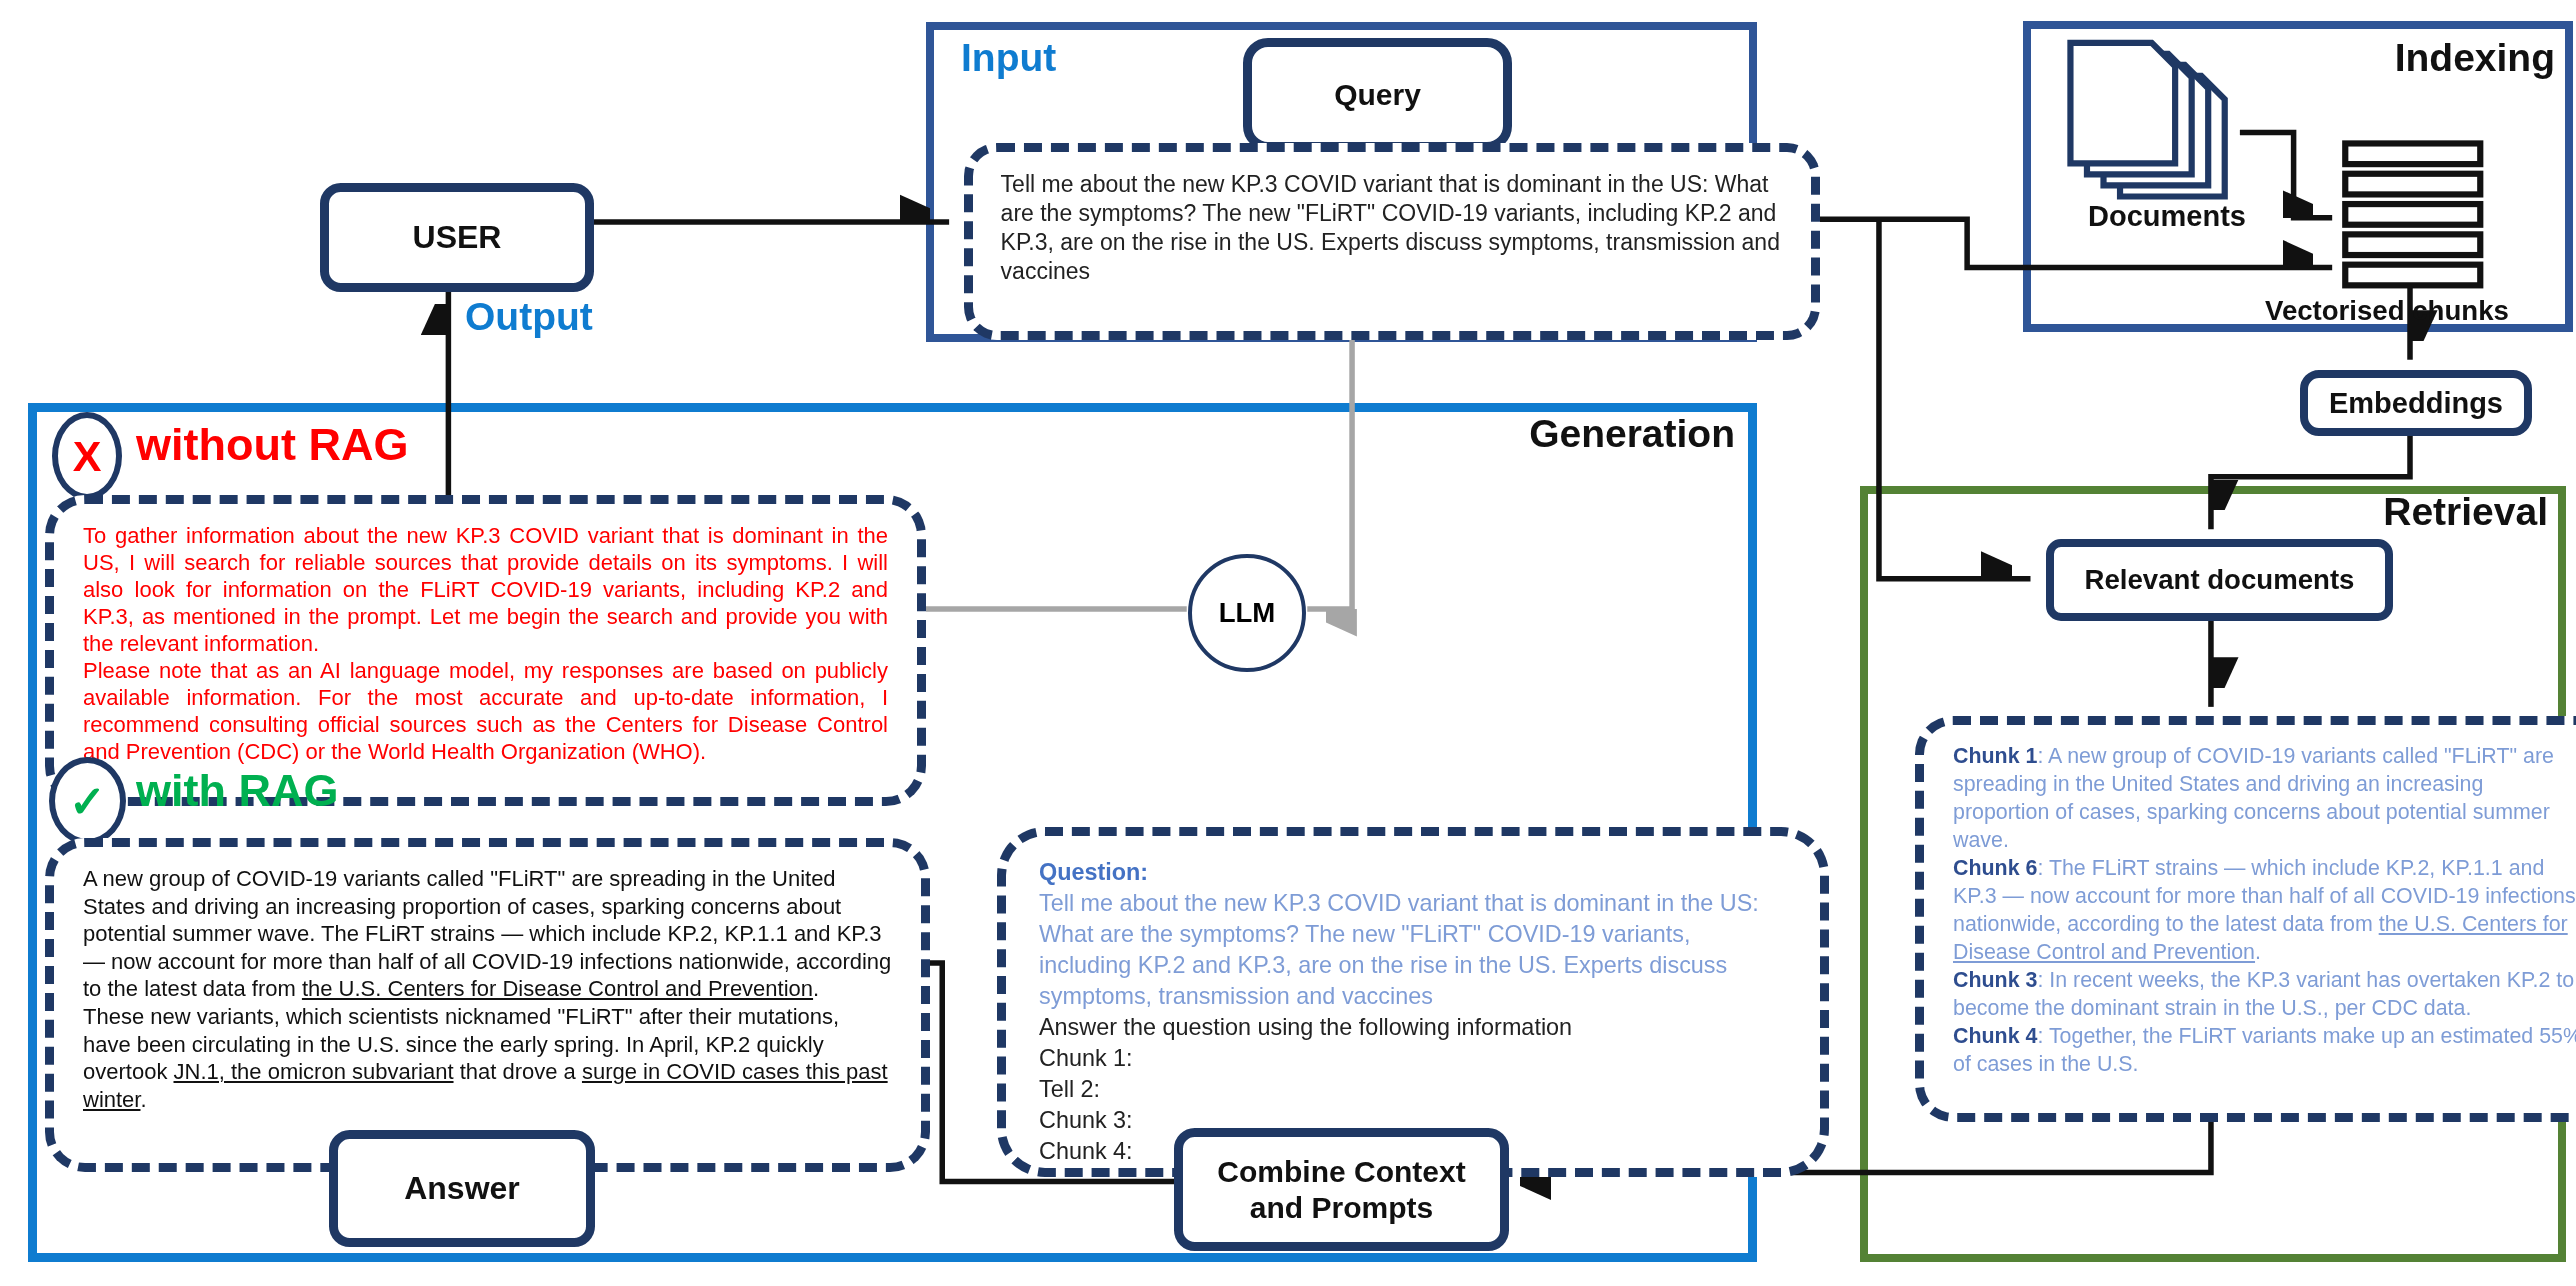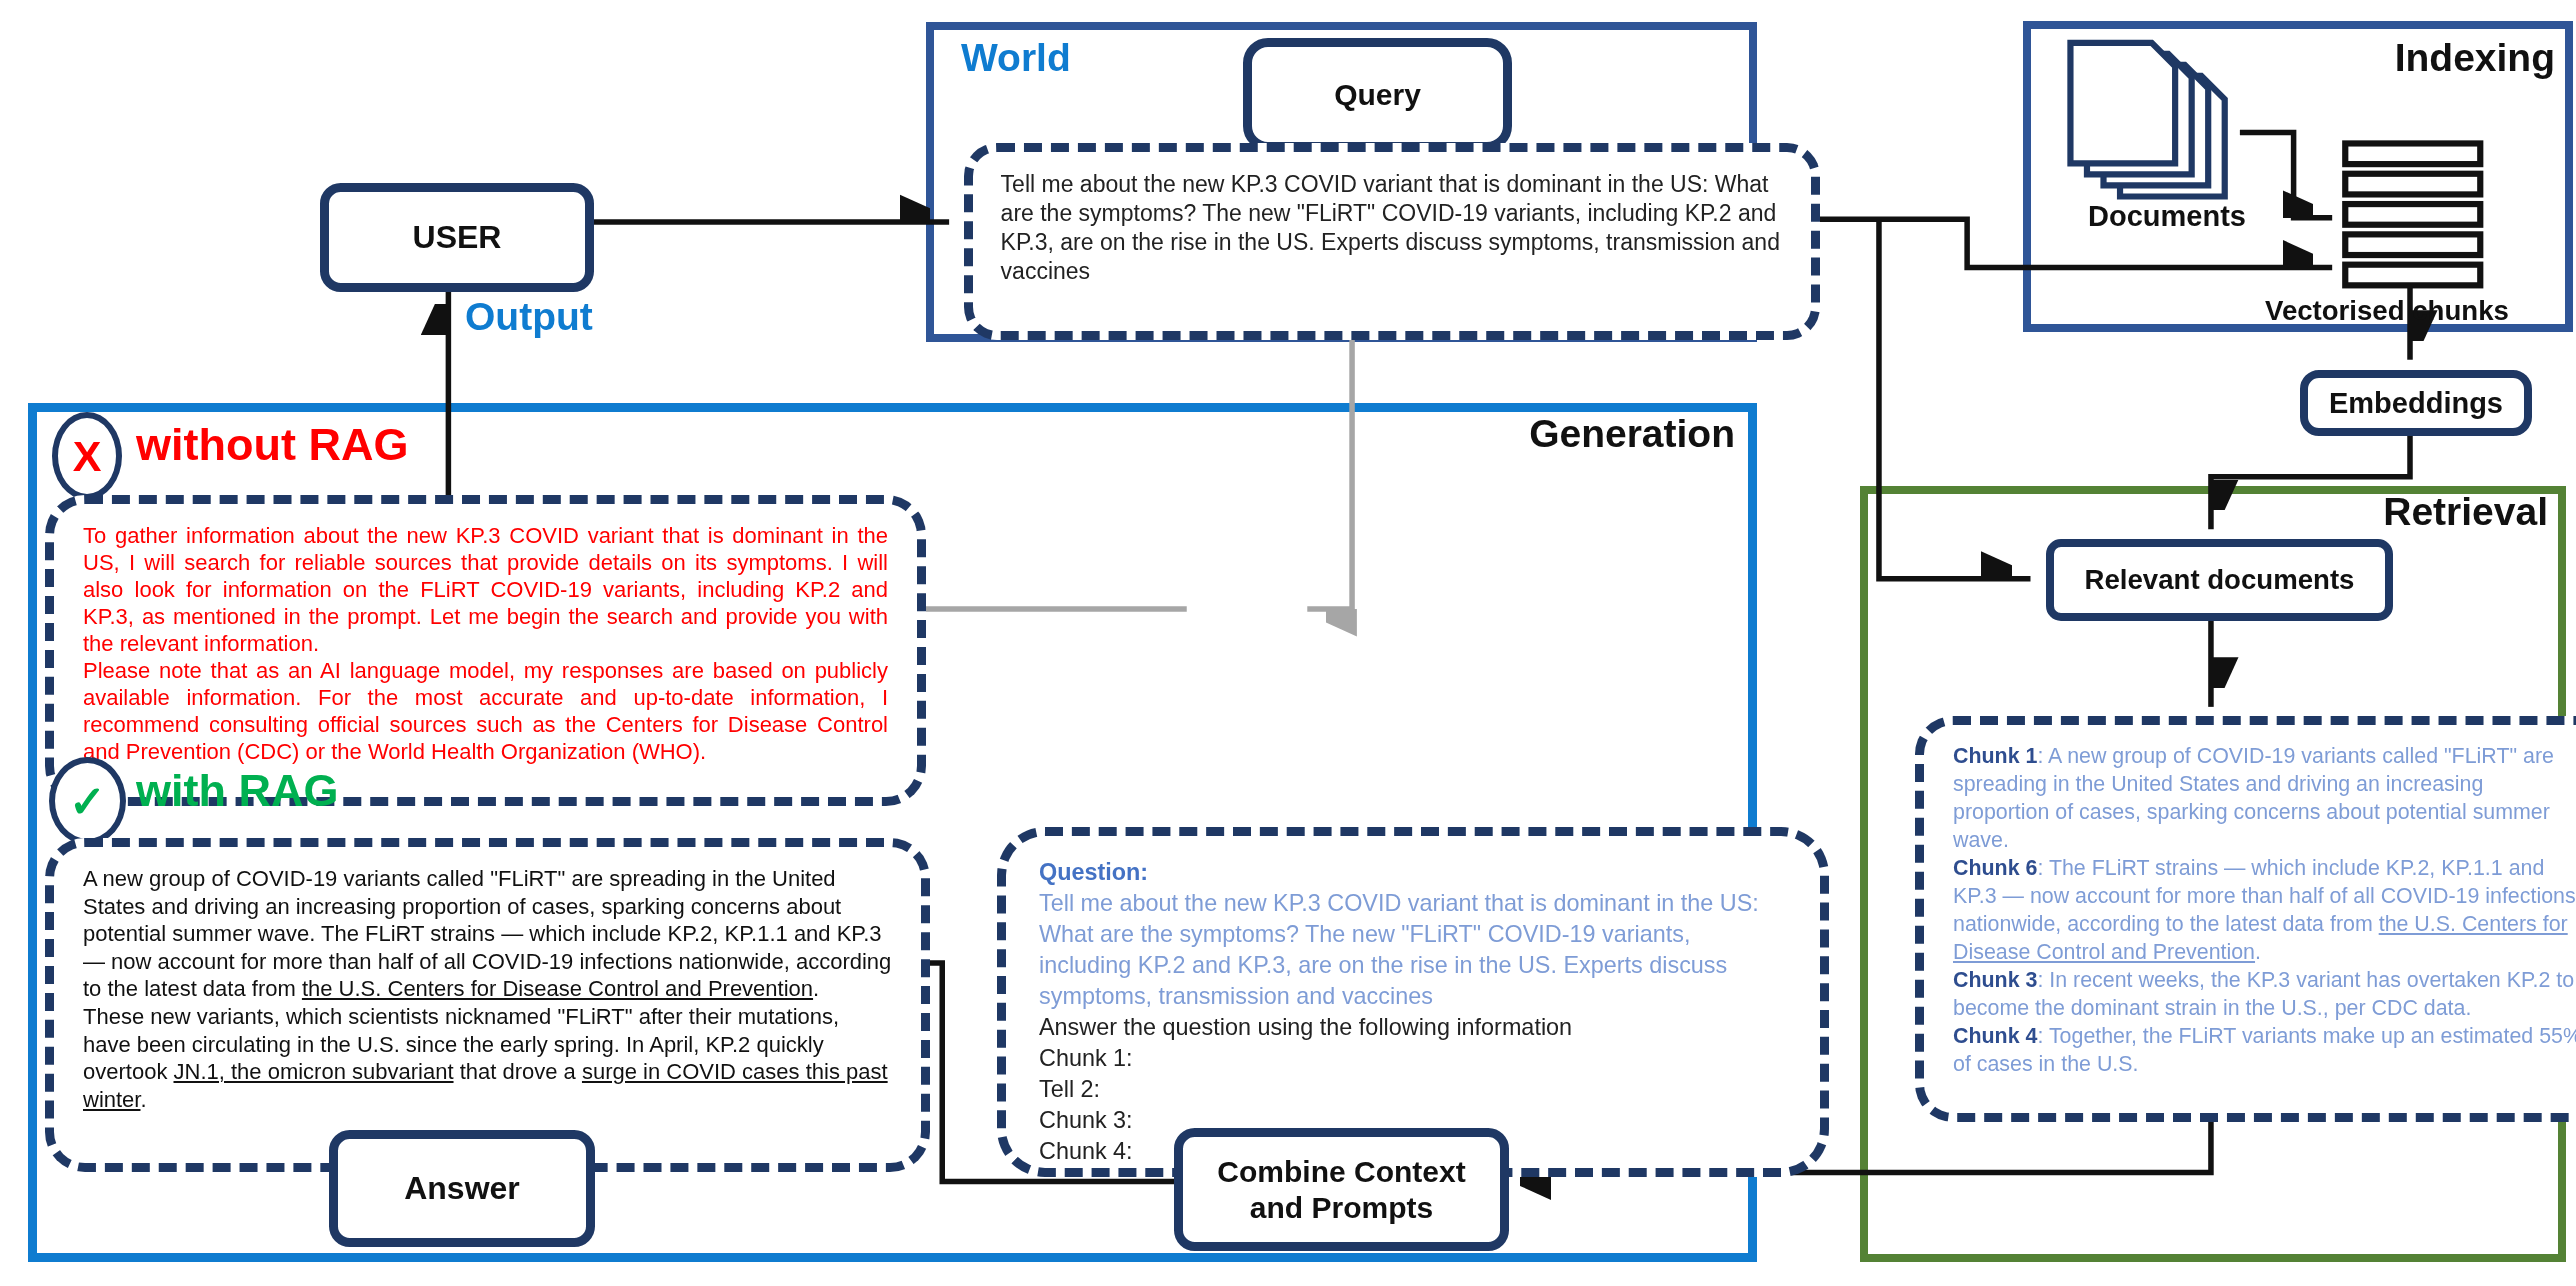--- a/index.html
+++ b/index.html
@@ -84,21 +84,21 @@
       <rect x="3405" y="384" width="196" height="30"></rect>
     </g>
   </svg>
 
   <div class="node content" style="left:320px;top:183px;width:256px;height:91px;font-size:32px;">
     <span>USER</span>
   </div>
 
   <div class="title blue-label" style="left:465px;top:295px;">Output</div>
 
-  <div class="title blue-label" style="left:961px;top:36px;">World</div>
+  <div class="title blue-label" style="left:961px;top:36px;">Input</div>
 
   <div class="node content" style="left:1243px;top:38px;width:251px;height:95px;font-size:30px;border-radius:25px;">
     <span>Query</span>
   </div>
 
   <div class="dashed content" style="left:964px;top:143px;width:783px;height:143px;border-radius:33px;padding:18px 27.6px;
               font-size:23px;line-height:29px;color:#222;">
     <span>Tell me about the new KP.3 COVID variant that is dominant in the US: What are the symptoms? The new "FLiRT" COVID-19 variants, including KP.2 and KP.3, are on the rise in the US. Experts discuss symptoms, transmission and vaccines</span>
   </div>
 
@@ -145,20 +145,23 @@
     <span style="color:#00B050;font-size:44px;">✓</span>
   </div>
   <div class="title" style="left:136px;top:765px;font-size:45px;color:#00B050;">with RAG</div>
 
   <div class="dashed content body-text" style="left:45px;top:838px;width:809px;height:280px;border-radius:40px;padding:18px 29px;
               font-size:22px;line-height:27.6px;">
     <span>A new group of COVID-19 variants called "FLiRT" are spreading in the United States and driving an increasing proportion of cases, sparking concerns about potential summer wave. The FLiRT strains — which include KP.2, KP.1.1 and KP.3 — now account for more than half of all COVID-19 infections nationwide, according to the latest data from </span><span class="u">the U.S. Centers for Disease Control and Prevention</span><span>.</span><br>
     <span>These new variants, which scientists nicknamed "FLiRT" after their mutations, have been circulating in the U.S. since the early spring. In April, KP.2 quickly overtook </span><span class="u">JN.1, the omicron subvariant</span><span> that drove a </span><span class="u">surge in COVID cases this past winter</span><span>.</span>
   </div>
 
+  <div class="llm-circle" style="left:1188px;top:554px;">
+    <span>LLM</span>
+  </div>
 
   <div class="dashed content" style="left:997px;top:827px;width:748px;height:291px;border-radius:48px;padding:20.7px 33px;
               font-size:23.4px;line-height:31px;color:#222;">
     <div class="q-label">Question:</div>
     <div class="lightblue">Tell me about the new KP.3 COVID variant that is dominant in the US: What are the symptoms? The new "FLiRT" COVID-19 variants, including KP.2 and KP.3, are on the rise in the US. Experts discuss symptoms, transmission and vaccines</div>
     <div>Answer the question using the following information</div>
     <div>Chunk 1:</div>
     <div>Tell 2:</div>
     <div>Chunk 3:</div>
     <div>Chunk 4:</div>

